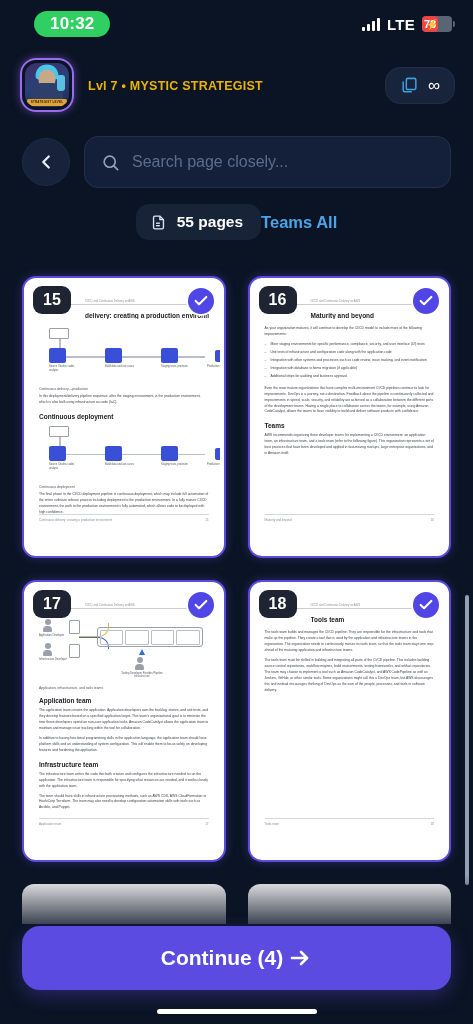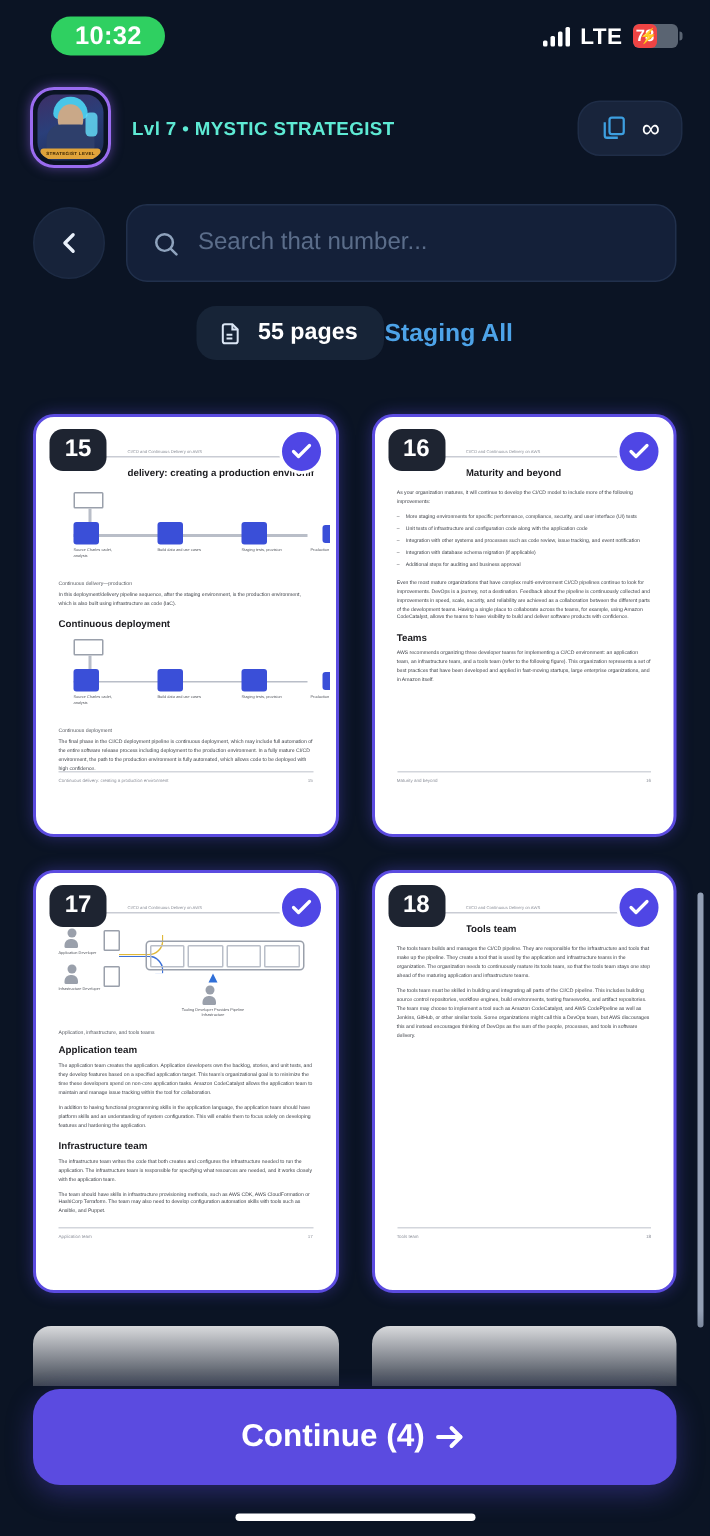--- a/index.html
+++ b/index.html
@@ -80,21 +80,21 @@
   }
   .avatar .nameplate{
     position:absolute; left:2px; right:2px; bottom:1px; height:7px;
     background:#e0a43a; border-radius:2px;
     font-size:3px; color:#3a2400; text-align:center; line-height:7px;
     letter-spacing:.2px; overflow:hidden; font-weight:700;
   }
   .greet{ margin-left:14px; }
   .greet .hi{ font-size:22px; font-weight:700; line-height:1.15; color:#ffffff; }
   .greet .lvl{
-    font-size:12.5px; font-weight:700; color:#5eead4; letter-spacing:.25px;
+    font-size:12.5px; font-weight:700; color:#eab308; letter-spacing:.25px;
     margin-top:2px;
   }
   .tools-pill{
     margin-left:auto; display:flex; align-items:center; gap:9px;
     background:#18243b; border-radius:15px; padding:8px 14px;
     border:1px solid #1f2d47;
   }
   .infinity{ font-size:17px; color:#ffffff; line-height:1; }
 
   
@@ -314,35 +314,35 @@
   <div class="back-btn">
     <svg width="22" height="22" viewBox="0 0 24 24" fill="none" stroke="#eaf1fb" stroke-width="2.4" stroke-linecap="round" stroke-linejoin="round">
       <polyline points="15 18 9 12 15 6"></polyline>
     </svg>
   </div>
   <div class="search-box">
     <svg width="19" height="19" viewBox="0 0 24 24" fill="none" stroke="#8fa3bd" stroke-width="2.1">
       <circle cx="11" cy="11" r="7"></circle>
         <line x1="16.5" y1="16.5" x2="21" y2="21" stroke-linecap="round"></line>
     </svg>
-    <span class="search-ph">Search that number...</span>
+    <span class="search-ph">Search page closely...</span>
   </div>
 </div>
 
 <div class="pagesrow">
   <div class="pages-pill">
     <svg width="17" height="17" viewBox="0 0 24 24" fill="none" stroke="#dbe6f5" stroke-width="1.9">
       <path d="M14 3H7a2 2 0 0 0-2 2v14a2 2 0 0 0 2 2h10a2 2 0 0 0 2-2V8z"></path>
       <polyline points="14 3 14 8 19 8"></polyline>
       <line x1="8.5" y1="13" x2="14" y2="13"></line>
       <line x1="8.5" y1="16.5" x2="14" y2="16.5"></line>
     </svg>
     <span class="pages-count">55 pages</span>
   </div>
-  <div class="select-all">Staging All</div>
+  <div class="select-all">Teams All</div>
 </div>
 
 <div class="grid-wrap">
   <div class="grid">
 
     <div class="card">
       <div class="num-badge">15</div>
       <div class="check">
         <svg width="16" height="16" viewBox="0 0 24 24" fill="none" stroke="#ffffff" stroke-width="3.2" stroke-linecap="round" stroke-linejoin="round">
           <polyline points="20 6 9 17 4 12"></polyline>

